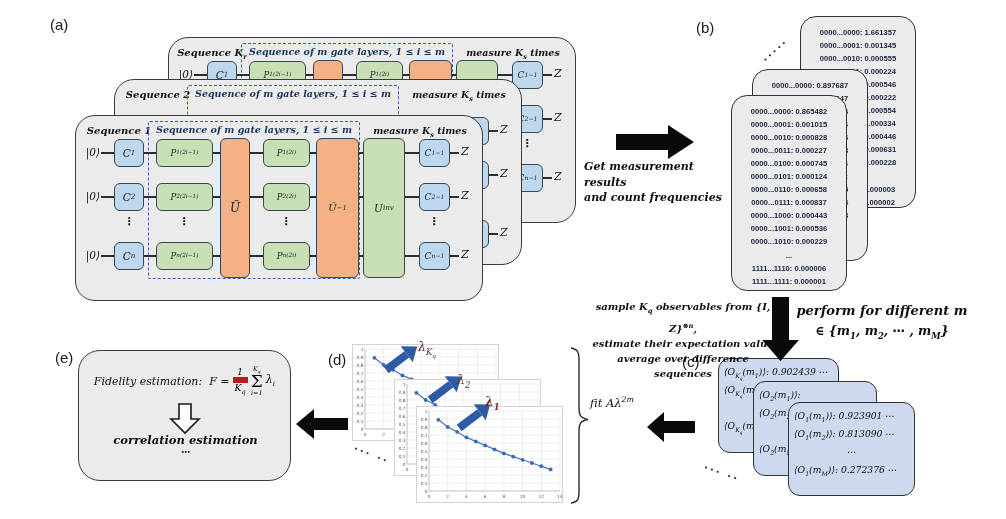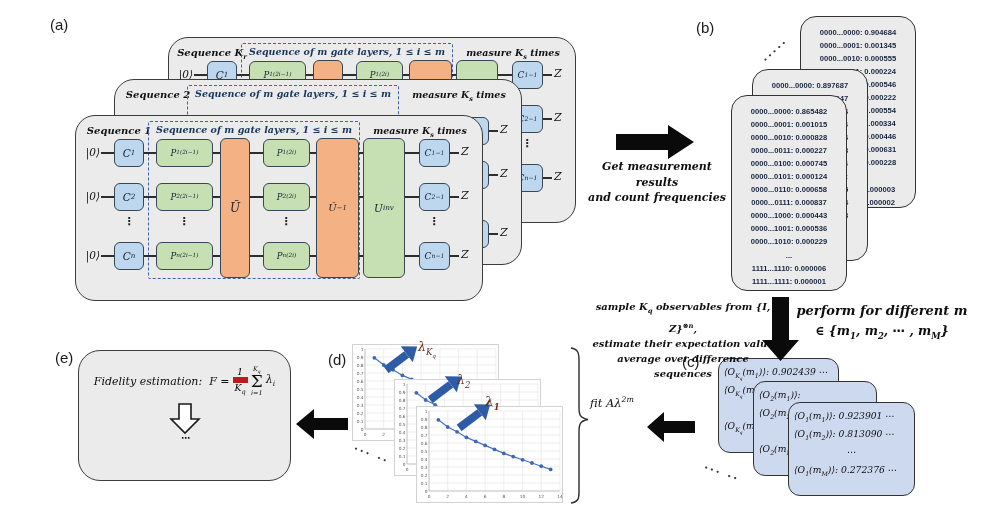--- a/index.html
+++ b/index.html
@@ -28,21 +28,21 @@
            color:#17233f;line-height:13.05px;white-space:pre}
   
   .ecard{position:absolute;background:#cdd9ef;border:1.5px solid #333;border-radius:12px}
   .erow{position:absolute;left:5px;font-style:italic;font-size:9.2px;color:#0c0c0c;white-space:nowrap}
   .erow.center{left:0;width:100%;text-align:center}
   
   .chartcard{position:absolute;width:147px;height:97px;background:#fff;border:1px solid #d2d2d2}
   .lambda{position:absolute;font-style:italic;font-size:12.5px;color:#6f2d1f}
   .bluearrow{position:absolute;transform-origin:left center}
   
-  .caption{position:absolute;text-align:center;font-style:italic;font-weight:bold;font-size:11px;color:#0e0e0e;line-height:15.5px}
+  .caption{position:absolute;font-style:italic;font-weight:bold;font-size:11px;color:#0e0e0e;line-height:15.5px}
   .noteleft{position:absolute;text-align:center;font-style:italic;font-weight:bold;font-size:10px;color:#0e0e0e;line-height:15px}
   .noteright{position:absolute;text-align:center;font-style:italic;font-weight:600;font-size:13px;color:#0e0e0e;line-height:20px}
   .fitlab{position:absolute;font-style:italic;font-size:11.5px;color:#0e0e0e}
   
   .ebox{position:absolute;left:78px;top:350px;width:213px;height:131px;background:#ebebeb;border:1.6px solid #3c3c3c;border-radius:22px}
   .eformula{position:absolute;left:4px;top:8px;width:203px;height:44px;display:flex;align-items:center;justify-content:center;
             font-style:italic;font-size:11px;color:#0c0c0c;gap:3px}
   .frac{display:inline-flex;flex-direction:column;align-items:center;font-size:9.5px;line-height:1.05}
   .fracden{border-top:6px solid #b91c1c;padding:0 2px}
   .bigsum{display:inline-flex;flex-direction:column;align-items:center;line-height:1}
@@ -171,21 +171,21 @@
         <div class="gate g-orange" style="left: 240px; top: 22px; width: 43px; height: 140px; font-size: 10px;">Ũ<sup>−1</sup></div>
         <div class="gate g-green" style="left: 287px; top: 22px; width: 42px; height: 140px; font-size: 10.5px;">U<sub>inv</sub></div>
         <div class="vdots" style="left: 44px; top: 99px; width: 18px; text-align: center;">⋮</div>
         <div class="vdots" style="left: 99px; top: 99px; width: 18px; text-align: center;">⋮</div>
         <div class="vdots" style="left: 201px; top: 99px; width: 18px; text-align: center;">⋮</div>
         <div class="vdots" style="left: 349px; top: 99px; width: 18px; text-align: center;">⋮</div>
       </div>
     </div>
   <div id="pb">
       <div class="bitcard" style="left: 800px; top: 16px; height: 192px;">
-        <div class="bitline">0000...0000: 0.904684</div>
+        <div class="bitline">0000...0000: 1.661357</div>
         <div class="bitline">0000...0001: 0.001345</div>
         <div class="bitline">0000...0010: 0.000555</div>
         <div class="bitline">0000...0011: 0.000224</div>
         <div class="bitline">0000...0100: 0.000546</div>
         <div class="bitline">0000...0101: 0.000222</div>
         <div class="bitline">0000...0110: 0.000554</div>
         <div class="bitline">0000...0111: 0.000334</div>
         <div class="bitline">0000...1000: 0.000446</div>
         <div class="bitline">0000...1001: 0.000631</div>
         <div class="bitline">0000...1010: 0.000228</div>
@@ -455,20 +455,21 @@
         <span class="fracden">K<sub>q</sub></span>
       </span>
       <span class="bigsum">
         <span class="sumtop">K<sub>q</sub></span>
         <span class="sumsym">Σ</span>
         <span class="sumbot">i=1</span>
       </span>
       <span>λ<sub>i</sub></span>
     </div>
     <div class="enotes" style="top:83px">
+      <div>correlation estimation</div>
       <div style="font-size:9px;line-height:9px">⋯</div>
     </div>
   </div>
 
   <svg class="overlay" width="1006" height="519">
     <polygon points="616,134 668,134 668,125 694,142 668,159 668,150 616,150" fill="#0a0a0a"></polygon>
     <polygon points="772,297 789,297 789,340 799,340 780.5,361 762,340 772,340" fill="#0a0a0a"></polygon>
     <polygon points="695,421 664,421 664,412 647,427 664,442 664,433 695,433" fill="#0a0a0a"></polygon>
     <polygon points="348,418 314,418 314,409 296,424 314,439 314,430 348,430" fill="#0a0a0a"></polygon>
     <path d="M 571,348 C 578,349 579,353 579,360 L 579,407 C 579,415 580,418 588,419.5 C 580,421 579,424 579,432 L 579,492 C 579,499 578,502 571,503" fill="none" stroke="#2b2b2b" stroke-width="1.4"></path>

